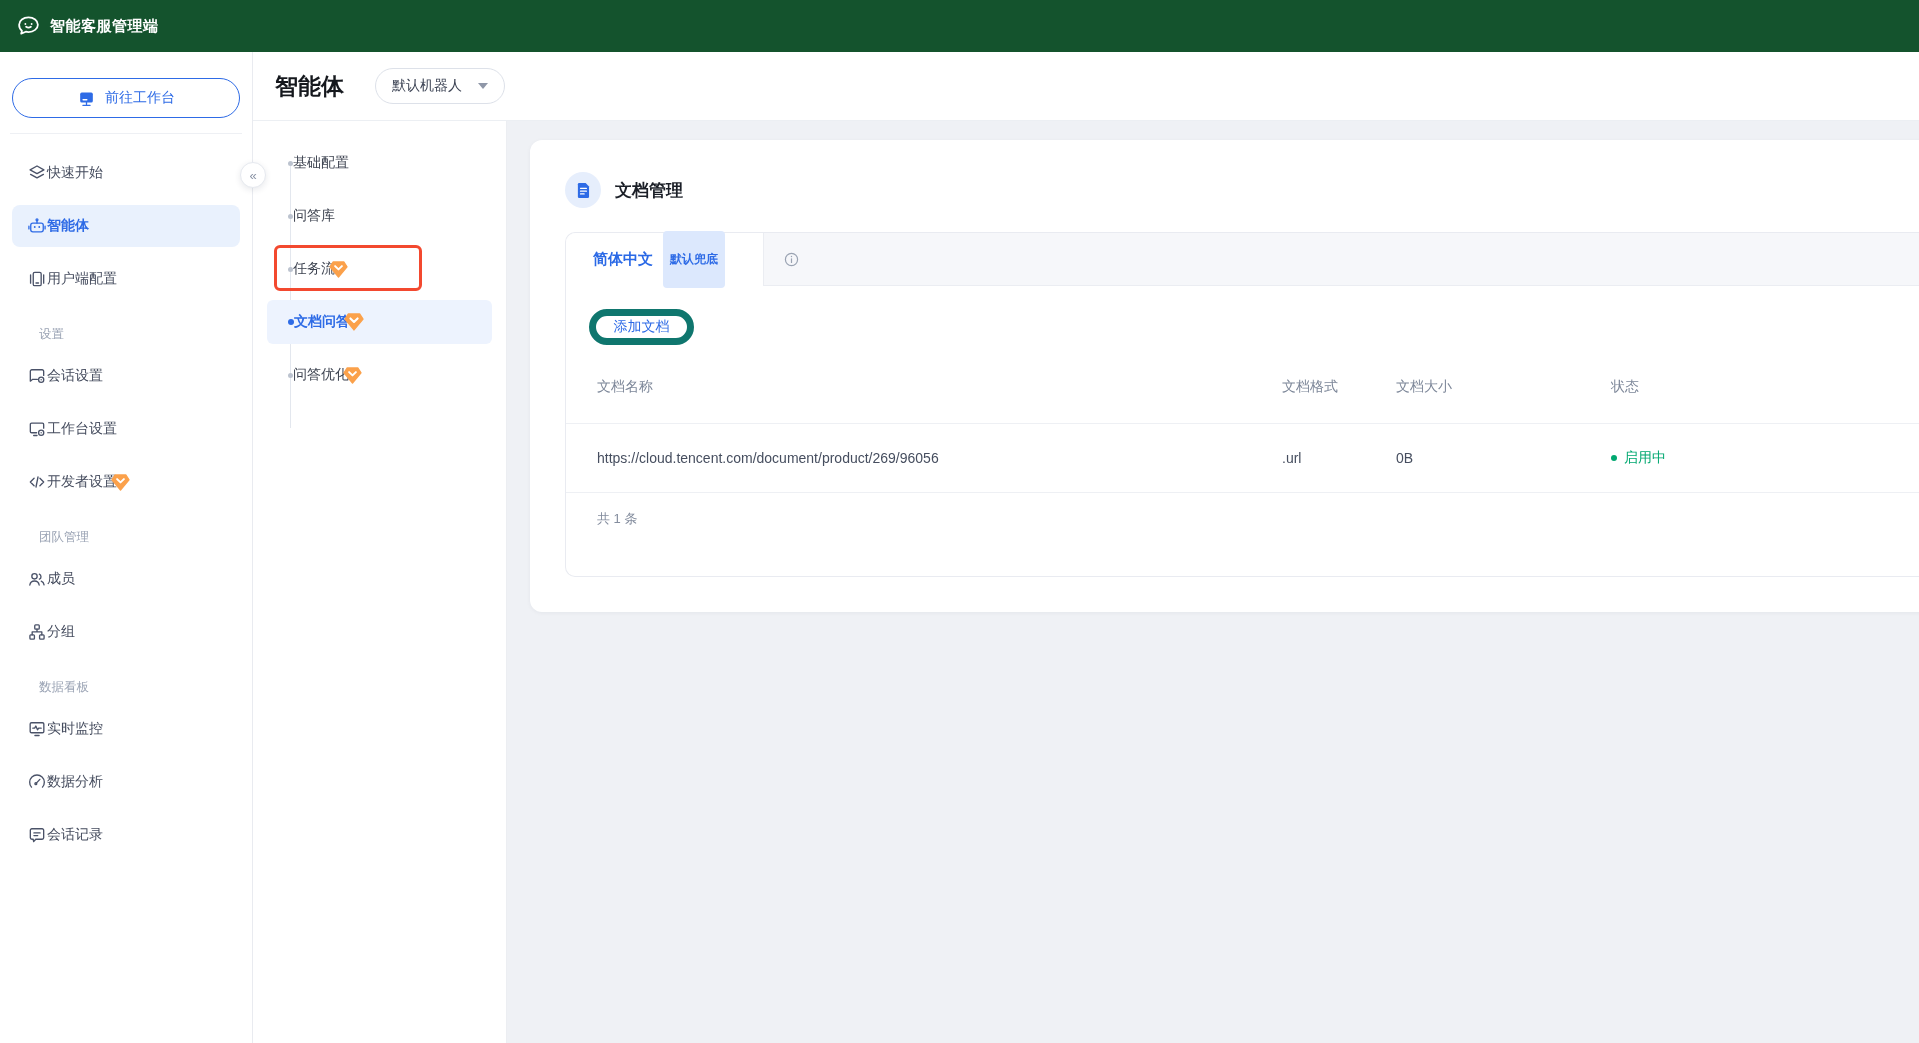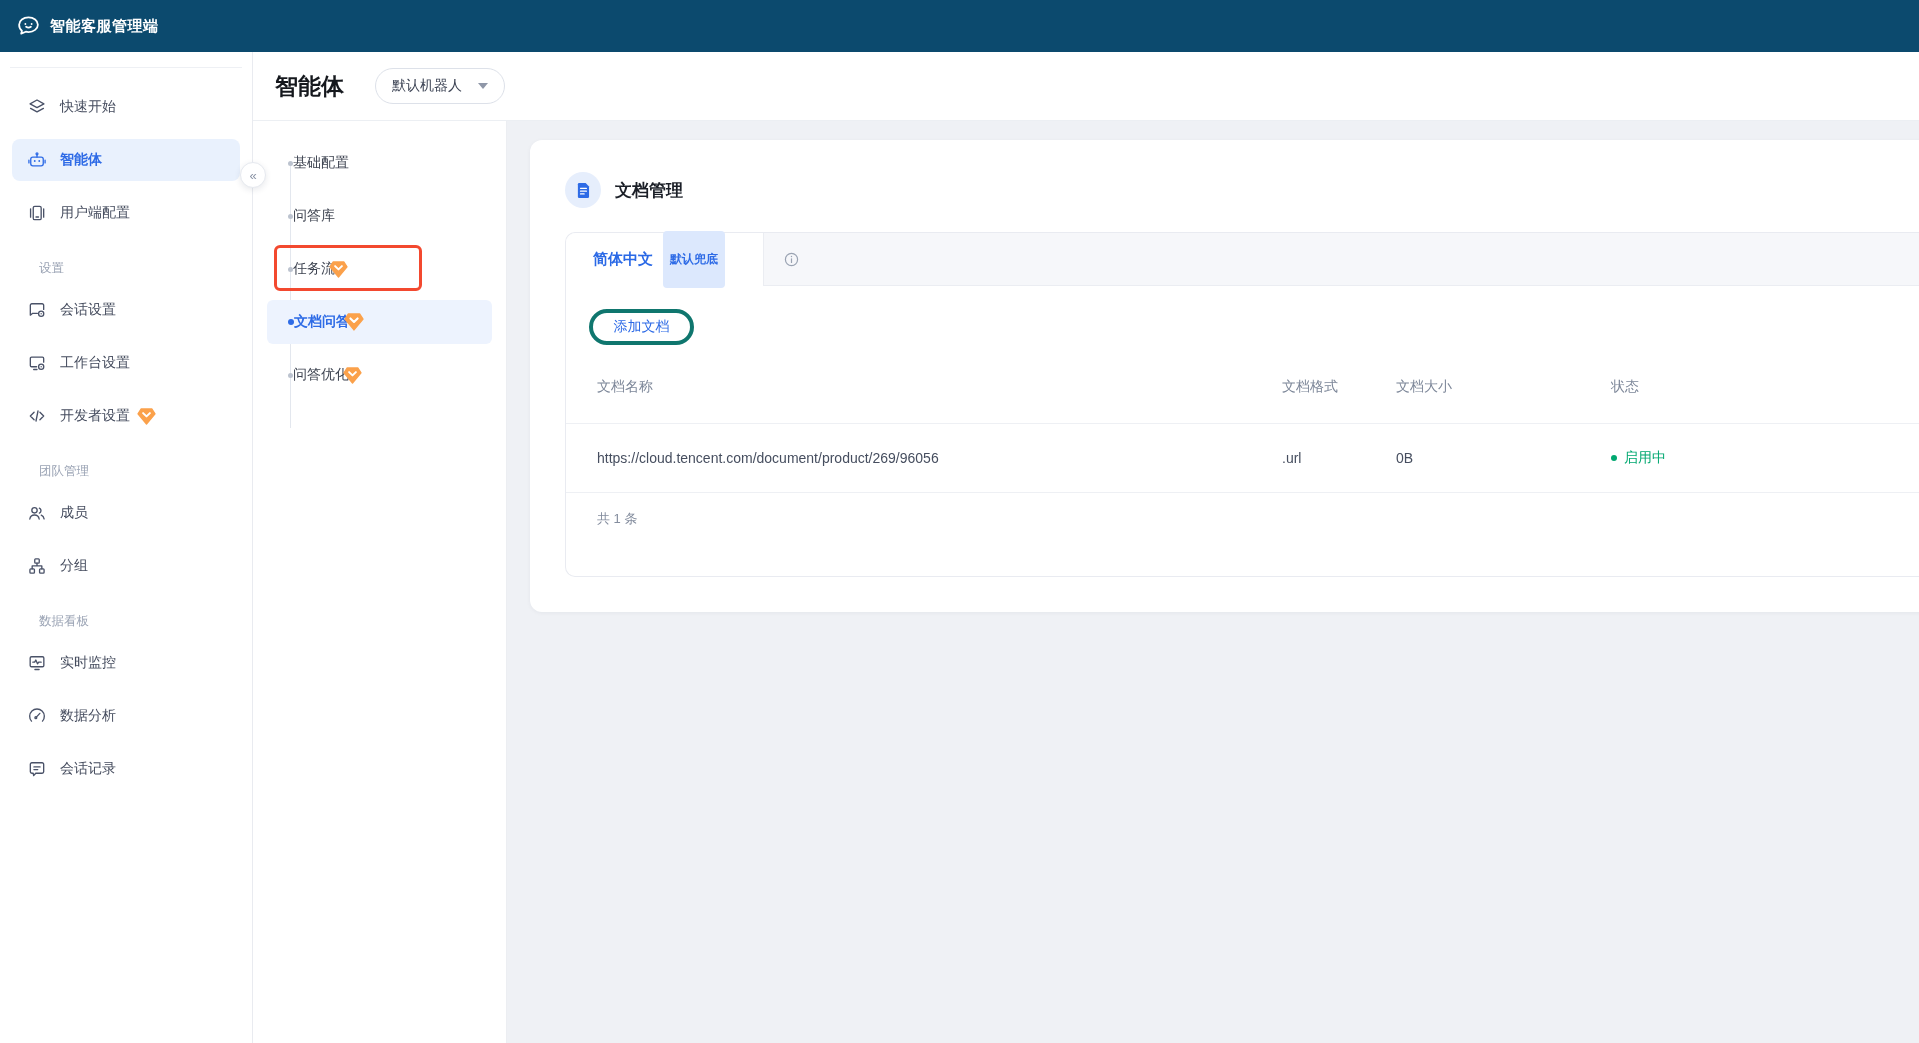--- a/index.html
+++ b/index.html
@@ -5,33 +5,33 @@
   * { box-sizing: border-box; margin: 0; padding: 0; }
   html,body { width:1919px; height:1043px; overflow:hidden; }
   body {
     font-family: "Liberation Sans", "DejaVu Sans", sans-serif;
     background:#eff1f5; position:relative; color:#454c5e;
   }
   svg { display:block; }
 
   
   #topbar { position:absolute; top:0; left:0; width:1919px; height:52px;
-    background:#0c4a6e; display:flex; align-items:center; padding-left:16px; gap:9px; z-index:20; }
+    background:#14532d; display:flex; align-items:center; padding-left:16px; gap:9px; z-index:20; }
   #topbar .app-title { color:#fff; font-size:15px; font-weight:700; letter-spacing:.5px; }
 
   
   #sidebar { position:absolute; top:52px; left:0; width:253px; height:991px;
     background:#fff; border-right:1px solid #e9ebf0; z-index:5; }
   .side-btn { margin:26px 12px 0; height:40px; border:1px solid #2e6be6; border-radius:21px;
     display:flex; align-items:center; justify-content:center; gap:9px; color:#2e6be6;
     font-size:14px; cursor:pointer; background:#fff; }
   .side-divider { margin:15px 10px 0; border-top:1px solid #eef0f4; }
   #side-nav { padding-top:18px; }
   .nav-item { height:42px; margin:0 12px 11px; border-radius:8px; display:flex; align-items:center;
-    padding-left:15px; gap:13px; font-size:14px; color:#454c5e; cursor:pointer; }
+    padding-left:15px; font-size:14px; color:#454c5e; cursor:pointer; }
   .nav-item .ic { width:20px; height:20px; color:#4a5268; flex:none; }
   .nav-item.active { background:#e9f1fd; color:#2e6be6; font-weight:700; }
   .nav-item.active .ic { color:#2e6be6; }
   .nav-label { margin:20px 0 7px; height:28px; padding-left:39px; display:flex; align-items:center;
     font-size:12.5px; color:#9aa3b4; }
 
   
   #collapse-btn { position:absolute; left:240px; top:162px; width:26px; height:26px; border-radius:50%;
     background:#fff; border:1px solid #e6e9ef; box-shadow:0 2px 6px rgba(30,40,70,.10);
     display:flex; align-items:center; justify-content:center; color:#8a93a5; font-size:13px;
@@ -77,21 +77,21 @@
   .tab-strip { height:53px; background:#f6f7fa; border-bottom:1px solid #ebedf2;
     border-radius:10px 0 0 0; display:flex; align-items:stretch; }
   .tab-active { width:198px; height:53px; background:#fff; border-right:1px solid #ebedf2;
     border-radius:10px 0 0 0; display:flex; align-items:center; padding-left:27px; gap:10px;
     cursor:pointer; }
   .tab-label { font-size:15px; font-weight:700; color:#2a69e6; }
   .tab-badge { background:#dce8fd; color:#2e6be6; font-size:12px; border-radius:4px;
     padding:20px 7px; font-weight:700; white-space:nowrap; }
   .info-btn { align-self:center; margin-left:19px; color:#9aa3b2; cursor:pointer; }
 
-  .add-btn { margin:23px 0 0 23px; width:105px; height:36px; border:4px solid #0f766e; border-radius:18px;
+  .add-btn { margin:23px 0 0 23px; width:105px; height:36px; border:7px solid #0f766e; border-radius:18px;
     background:#fff; color:#2e6be6; font-size:14px; display:flex; align-items:center; justify-content:center;
     cursor:pointer; font-family:inherit; }
 
   .thead, .trow { display:grid; grid-template-columns:685px 114px 215px 1fr;
     align-items:center; padding-left:31px; }
   .thead { height:73px; margin-top:6px; color:#7d8799; font-size:14px; border-bottom:1px solid #eef0f4; }
   .trow { height:69px; color:#464e5f; font-size:14px; border-bottom:1px solid #eef0f4; cursor:pointer; }
   .status-cell { display:flex; align-items:center; gap:7px; color:#00a870; }
   .status-dot { width:6px; height:6px; border-radius:50%; background:#00a870; }
   .tfoot { padding:17px 0 0 31px; font-size:13px; color:#848d9e; }
@@ -105,20 +105,30 @@
       <path d="M21 10.3c0 3.9-4 7-9 7-.9 0-1.8-.1-2.6-.3L5 18.8l.7-2.8C3.9 14.7 3 12.6 3 10.3 3 6.4 7 3.3 12 3.3s9 3.1 9 7z"></path>
       <circle cx="9" cy="9.6" r="0.9" fill="#fff" stroke="none"></circle>
       <circle cx="15" cy="9.6" r="0.9" fill="#fff" stroke="none"></circle>
       <path d="M9.7 12.2c1.4 1 3.2 1 4.6 0"></path>
     </svg>
   </span>
   <span class="app-title">智能客服管理端</span>
 </div>
 
 <div id="sidebar">
+  <div class="side-btn">
+    <span>
+      <svg width="19" height="19" viewBox="0 0 24 24">
+        <rect x="4" y="4.5" width="16" height="12.5" rx="2" fill="#2e6be6"></rect>
+        <rect x="6.8" y="12.6" width="6.5" height="2" rx="1" fill="#fff"></rect>
+        <path d="M12 17v2.3M7.5 20.6h9" stroke="#2e6be6" stroke-width="1.7" fill="none" stroke-linecap="round"></path>
+      </svg>
+    </span>
+    <span>前往工作台</span>
+  </div>
   <div class="side-divider"></div>
 
   <div id="side-nav">
 
     <div class="nav-item">
       <span class="ic">
         <svg viewBox="0 0 24 24" fill="none" stroke="currentColor" stroke-width="1.6" stroke-linejoin="round" stroke-linecap="round">
           <path d="M12 3.6l8.3 4.6L12 12.8 3.7 8.2z"></path>
             <path d="M4.3 13.6L12 17.9l7.7-4.3"></path>
         </svg>

